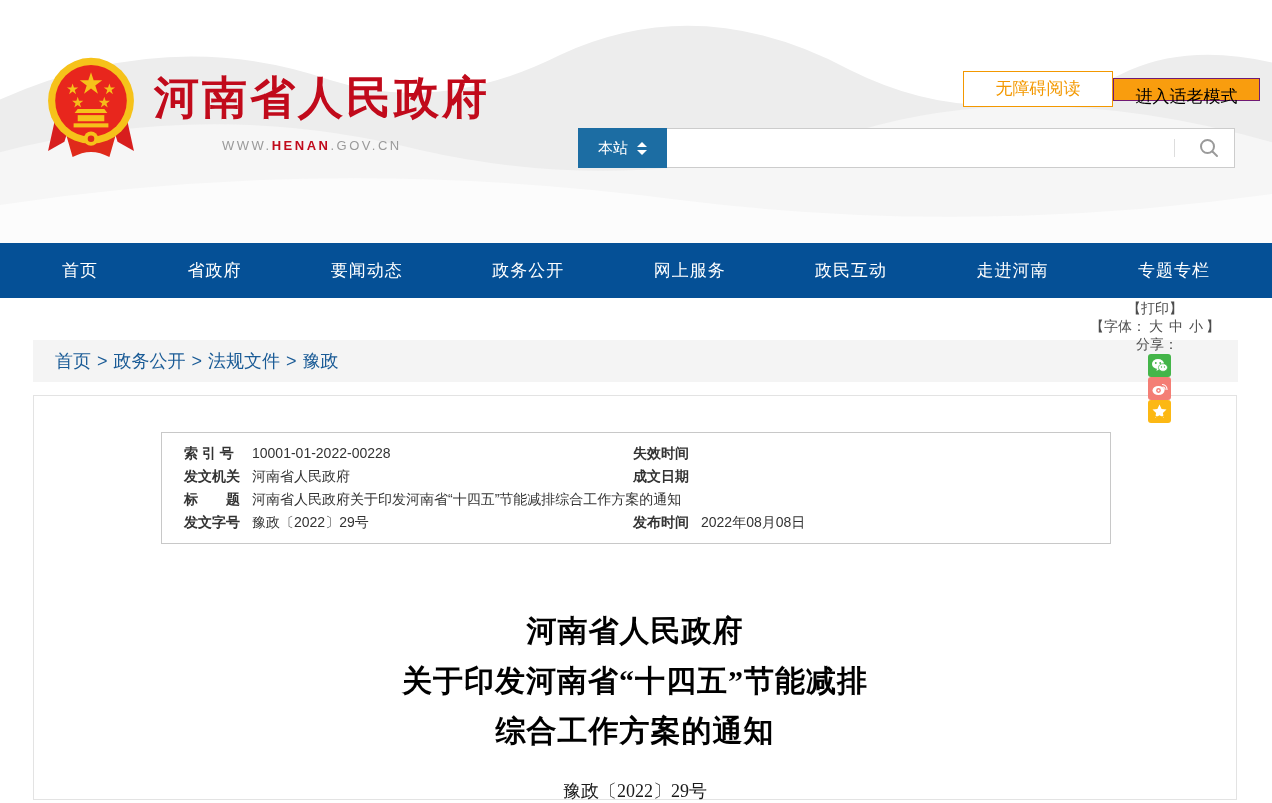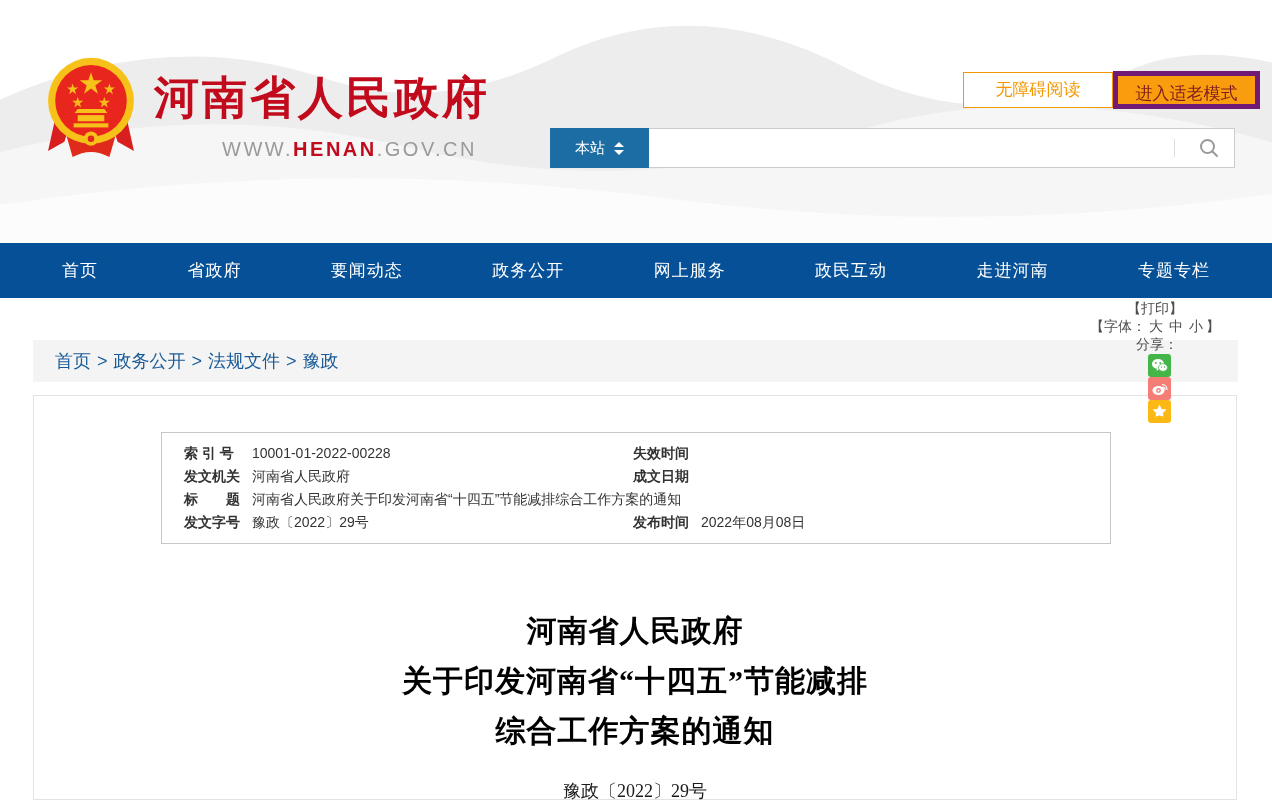--- a/index.html
+++ b/index.html
@@ -6,32 +6,32 @@
   html,body { width:1272px; height:803px; overflow:hidden; background:#fff;
     font-family:"Liberation Sans","DejaVu Sans",sans-serif; }
 
   
   .header { position:relative; width:1272px; height:243px; background:#fff; overflow:hidden; }
   .waves { position:absolute; left:0; top:0; }
   .logo-group { position:absolute; left:46px; top:54px; display:flex; }
   .emblem { width:90px; height:110px; }
   .site-ident { margin-left:18px; padding-top:14px; }
   .site-title { font-size:45px; font-weight:bold; color:#c10a1b; letter-spacing:3px; }
-  .site-url { margin-top:10px; margin-left:68px; font-size:20px; letter-spacing:2.5px; color:#9a9a9a; }
+  .site-url { margin-top:10px; margin-left:68px; font-size:13px; letter-spacing:2.5px; color:#9a9a9a; }
   .site-url .hl { color:#c10a1b; font-weight:bold; }
 
   .access-buttons { position:absolute; left:963px; top:71px; display:flex; align-items:center; }
   .btn-accessibility { width:150px; height:36px; background:#fff; border:1px solid #f39800;
     color:#f39800; font-size:17px; text-align:center; line-height:34px; cursor:pointer; }
-  .btn-elder { width:147px; height:38px; background:#f99d0e; border:5px solid #701a75;
-    color:#7f1d1d; font-size:17px; text-align:center; line-height:36px; cursor:pointer; }
+  .btn-elder { width:147px; height:23px; background:#f99d0e; border:1px solid #701a75;
+    color:#000000; font-size:17px; text-align:center; line-height:36px; cursor:pointer; }
 
   .search-row { position:absolute; left:550px; top:128px; width:685px; height:40px; display:flex; }
-  .search-scope { width:99px; height:40px; background:#1c6da3; color:#fff; font-size:15px;
-    display:flex; align-items:center; justify-content:center; gap:9px; cursor:pointer; }
+  .search-scope { width:89px; height:40px; background:#1c6da3; color:#fff; font-size:15px;
+    display:flex; align-items:center; justify-content:center; gap:9px; cursor:pointer;margin-left:28px; }
   .scope-arrows { display:flex; flex-direction:column; gap:3px; }
   .scope-arrows i { display:block; width:0; height:0; border-left:5px solid transparent;
     border-right:5px solid transparent; }
   .scope-arrows .up { border-bottom:5px solid #fff; }
   .scope-arrows .down { border-top:5px solid #fff; }
   .search-input { flex:1; height:40px; border:1px solid #ccc; border-left:none; background:#fff;
     outline:none; font-size:14px; padding:0 12px; color:#333; }
   .search-right { position:absolute; right:8px; top:0; height:40px; display:flex; align-items:center; }
   .search-divider { width:1px; height:18px; background:#ddd; margin-right:16px; }
   .search-btn { background:none; border:none; cursor:pointer; width:36px; height:36px;

